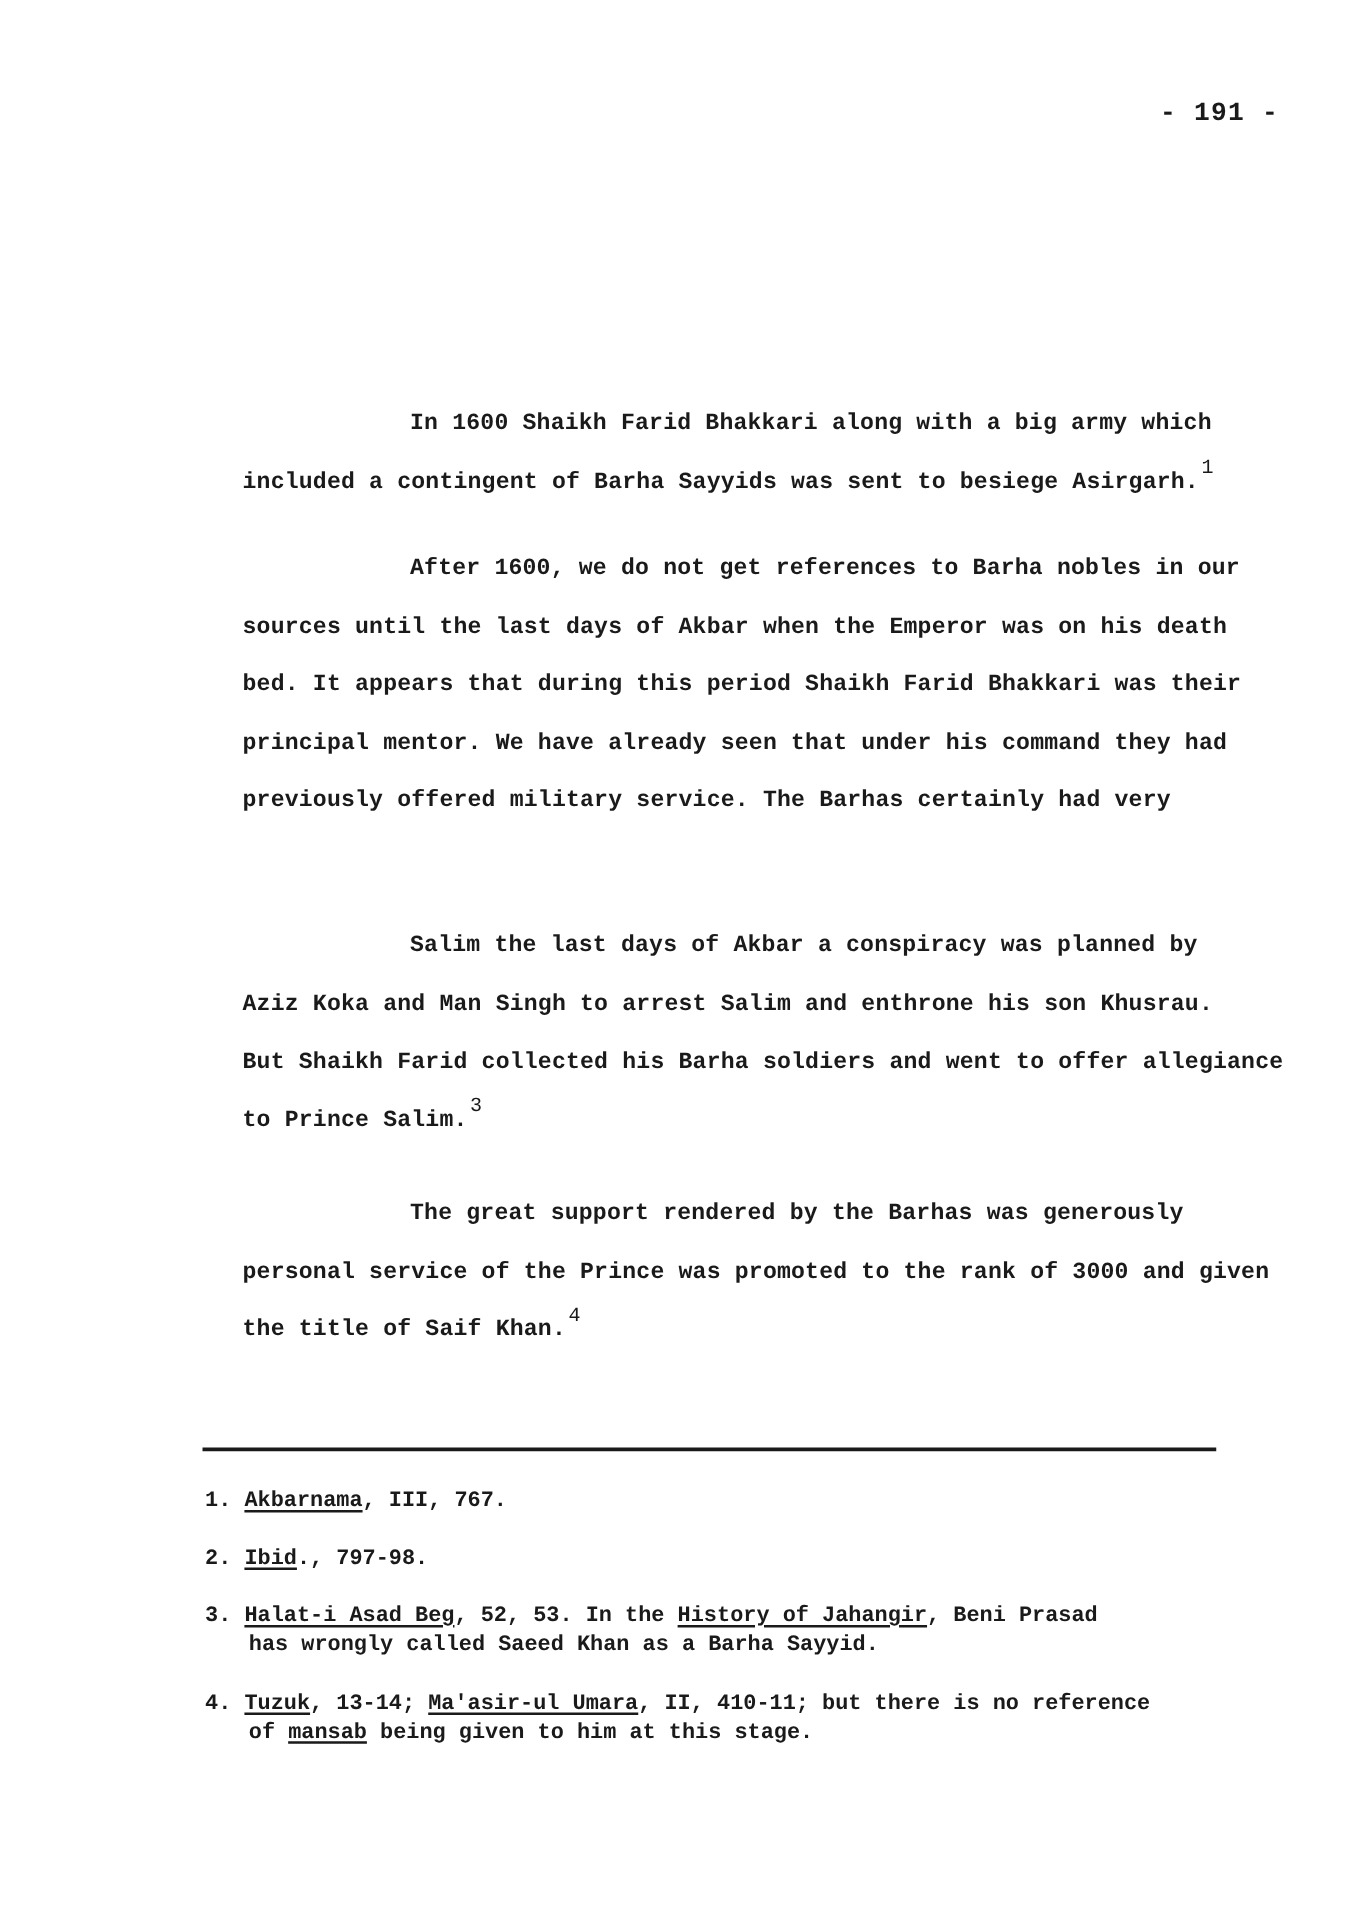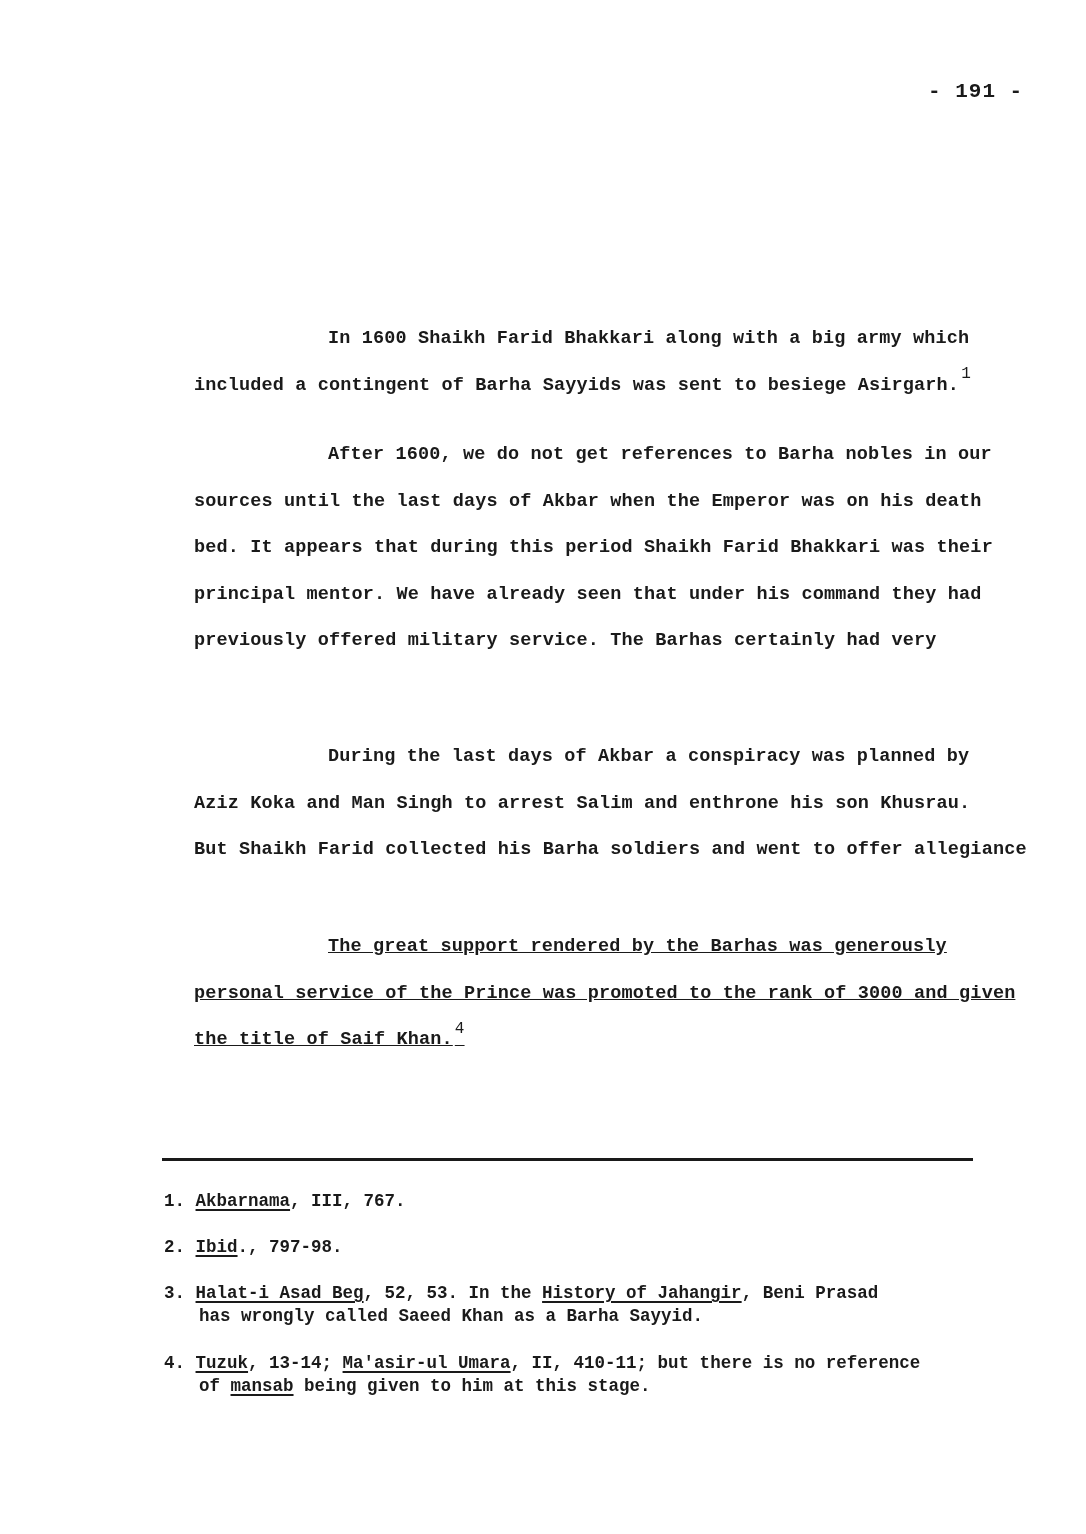--- a/index.html
+++ b/index.html
@@ -89,26 +89,27 @@
 
   <div class="body-text" style="top:432px;">
     <span class="line indent">After 1600, we do not get references to Barha nobles in our</span>
     <span class="line">sources until the last days of Akbar when the Emperor was on his death</span>
     <span class="line">bed.  It appears that during this period Shaikh Farid Bhakkari was their</span>
     <span class="line">principal mentor.  We have already seen that under his command they had</span>
     <span class="line">previously offered military service.  The Barhas certainly had very</span>
   </div>
 
   <div class="body-text" style="top:734px;">
-    <span class="line indent">During the last days of Akbar a conspiracy was planned by</span>
+    <span class="line indent">Salim the last days of Akbar a conspiracy was planned by</span>
     <span class="line">Aziz Koka and Man Singh to arrest Salim and enthrone his son Khusrau.</span>
     <span class="line">But Shaikh Farid collected his Barha soldiers and went to offer allegiance</span>
+    <span class="line"><span>to Prince Salim.</span><sup>3</sup></span>
   </div>
 
-  <div class="body-text" style="top:924px;text-decoration:underline;">
+  <div class="body-text" style="top:948px;">
     <span class="line indent">The great support rendered by the Barhas was generously</span>
     <span class="line">personal service of the Prince was promoted to the rank of 3000 and given</span>
     <span class="line"><span>the title of Saif Khan.</span><sup>4</sup></span>
   </div>
 
   <div class="rule"></div>
 
   <div class="footnotes" style="top:0;">
 
     <div class="fn" style="top:1190px;">

